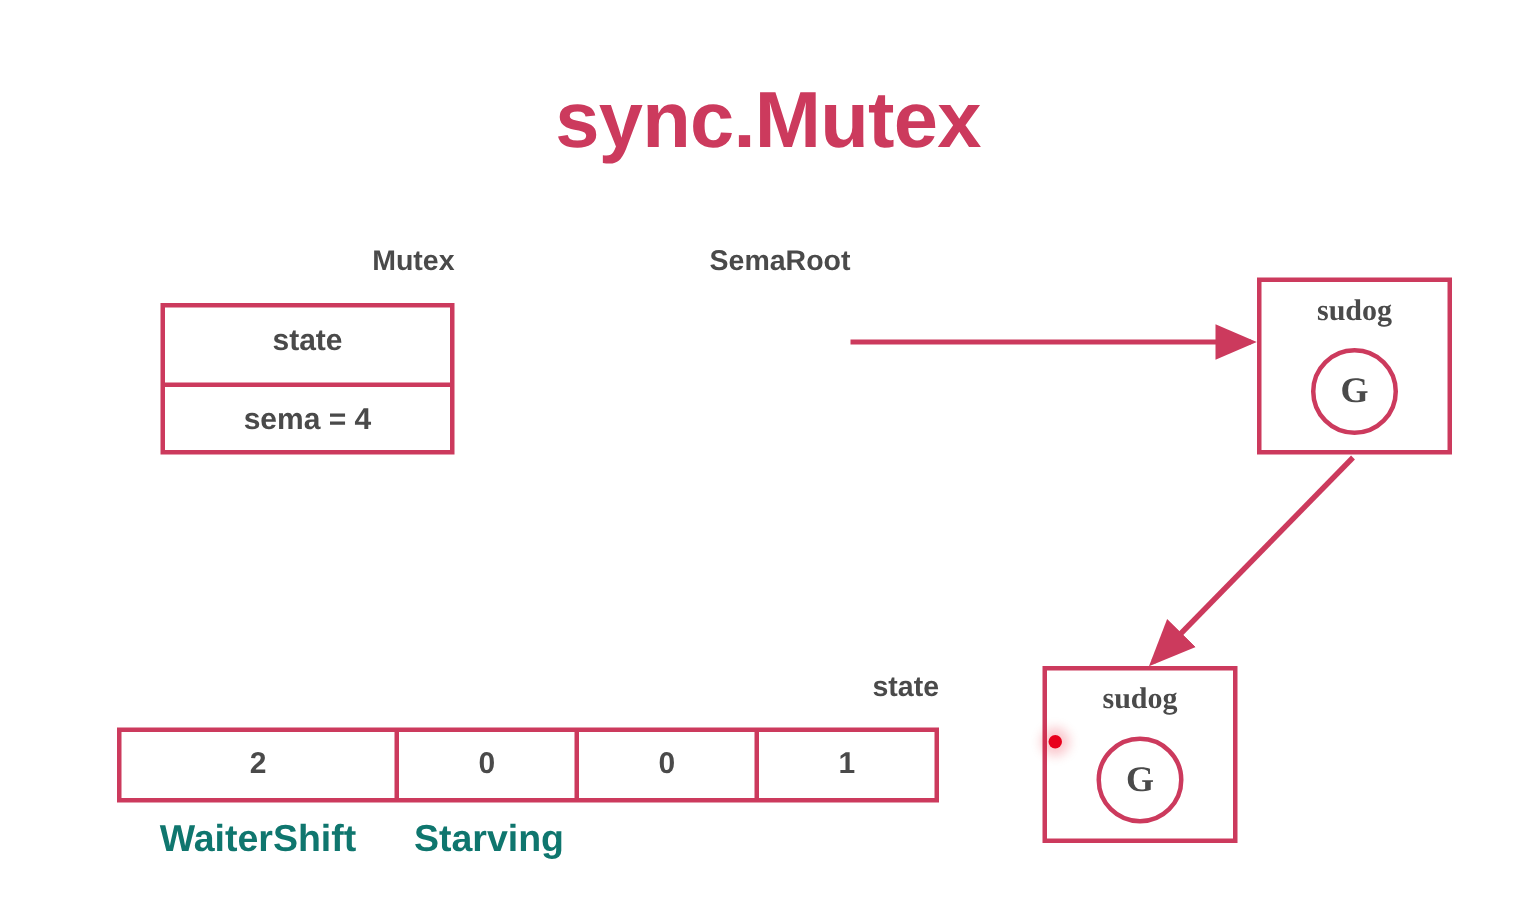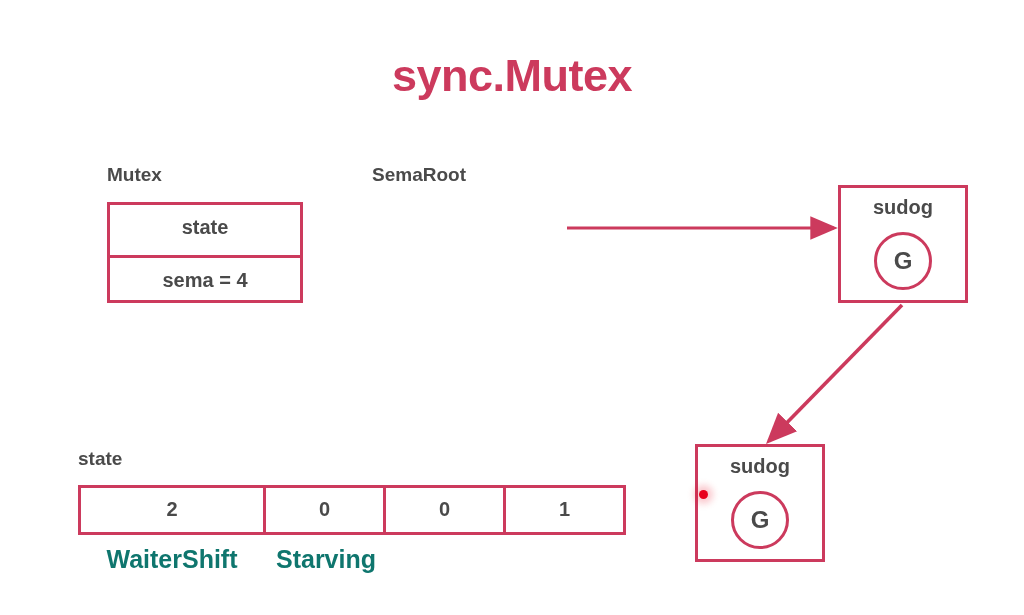--- a/index.html
+++ b/index.html
@@ -16,33 +16,33 @@
     font-family: "Liberation Sans", "DejaVu Sans", sans-serif;
   }
 
   
   .title {
     position: absolute;
     left: 0;
     top: 50px;
     width: 1024px;
     text-align: center;
-    font-size: 45px;
+    font-size: 53px;
     font-weight: bold;
     color: #cc3a5d;
     letter-spacing: -0.5px;
   }
 
   
   .caption {
     position: absolute;
     font-size: 19px;
     font-weight: bold;
     color: #4a4a4a;
-    text-align: left;
+    text-align: right;
     white-space: nowrap;
   }
 
   
   .struct-box {
     position: absolute;
     box-sizing: border-box;
     border: 3px solid #cc3a5d;
     background: #ffffff;
   }
@@ -61,20 +61,21 @@
   }
 
   
   .sudog-box {
     position: absolute;
     box-sizing: border-box;
     border: 3px solid #cc3a5d;
     background: #ffffff;
     width: 130px;
     height: 118px;
+    font-family: Liberation Serif, serif;
   }
   .sudog-title {
     position: absolute;
     left: 0;
     top: 8px;
     width: 100%;
     text-align: center;
     font-size: 20px;
     font-weight: bold;
     color: #4a4a4a;

